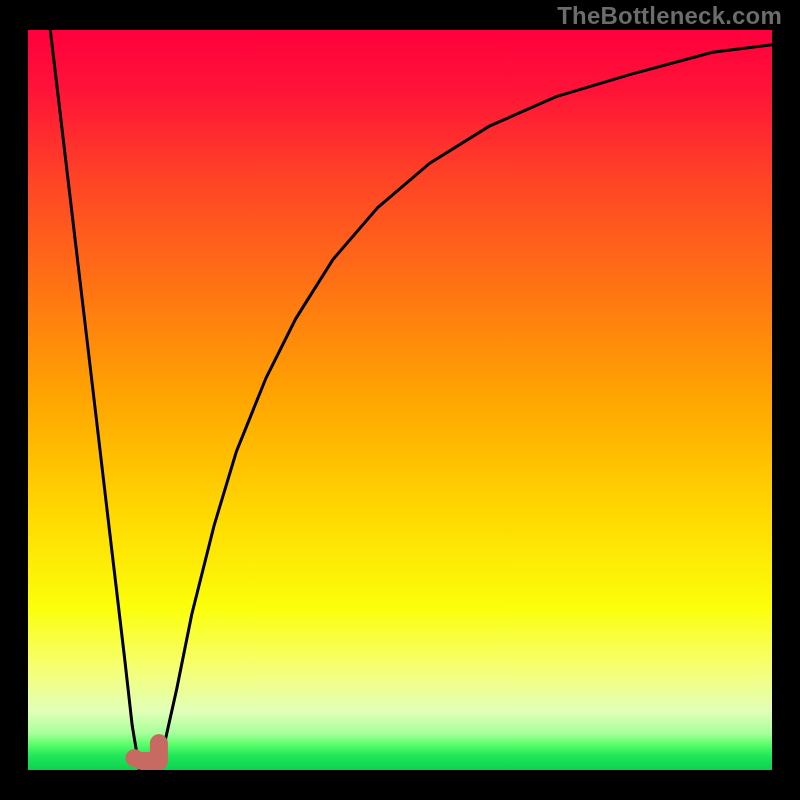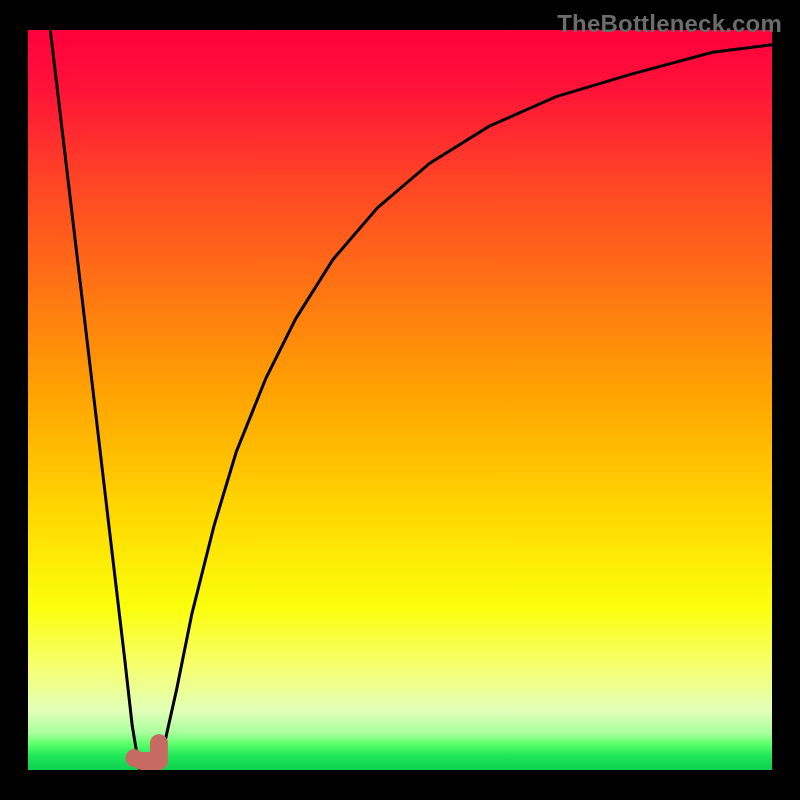--- a/index.html
+++ b/index.html
@@ -11,21 +11,21 @@
     overflow: hidden;
   }
   .frame {
     width: 800px;
     height: 800px;
     background: #000;
     position: relative;
   }
   .watermark {
     position: absolute;
-    top: 10px;
+    top: 2px;
     right: 18px;
     color: #6c6c6c;
     font-family: Arial, Helvetica, sans-serif;
     font-size: 24px;
     font-weight: bold;
     letter-spacing: 0.2px;
   }
   svg {
     display: block;
   }

